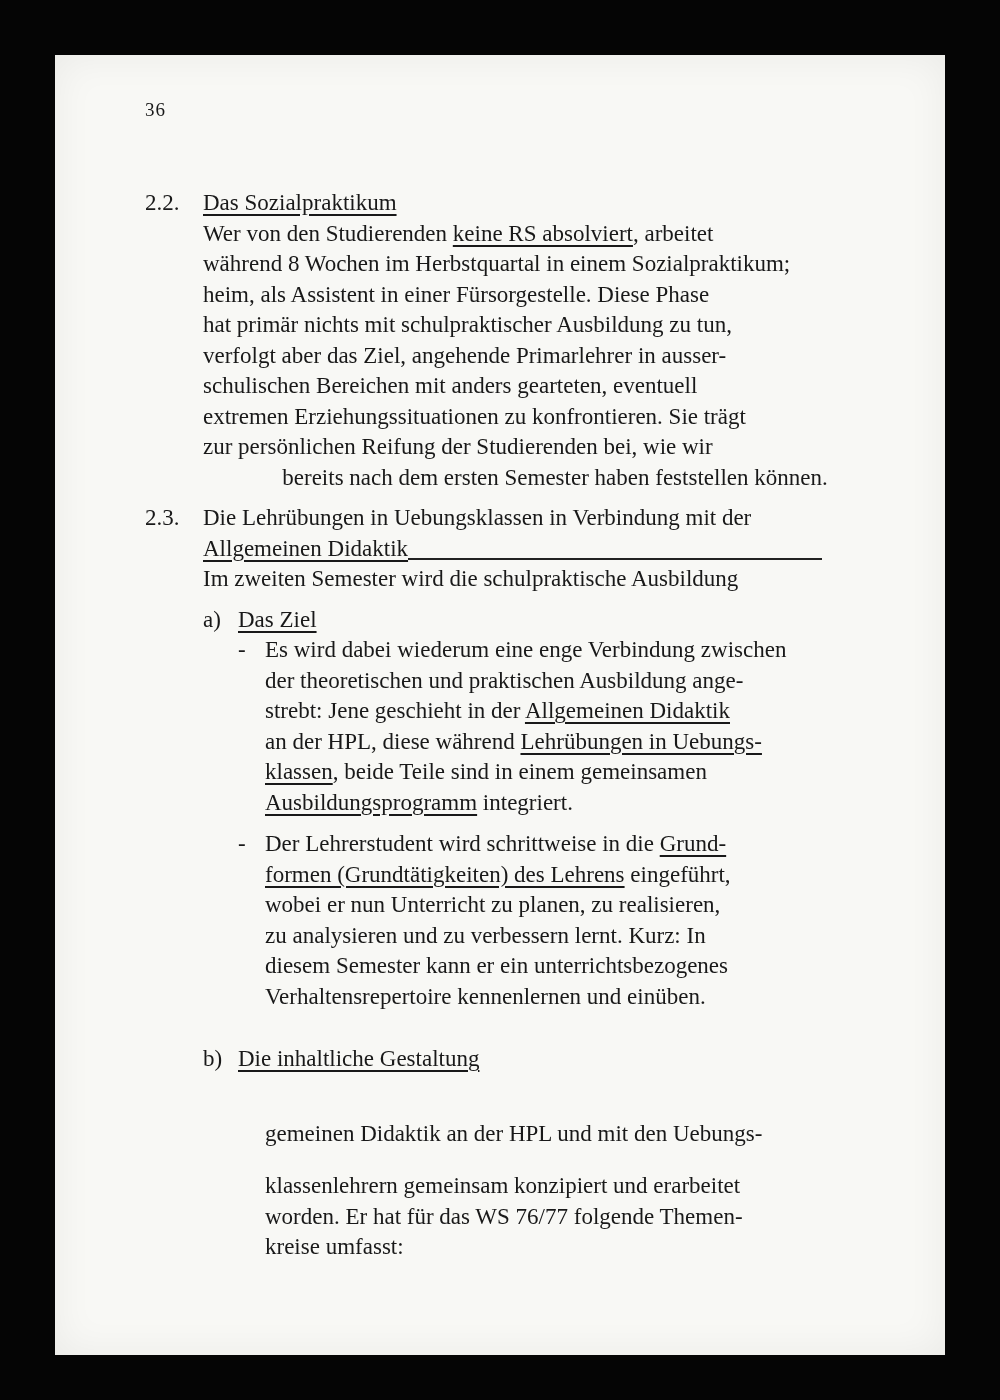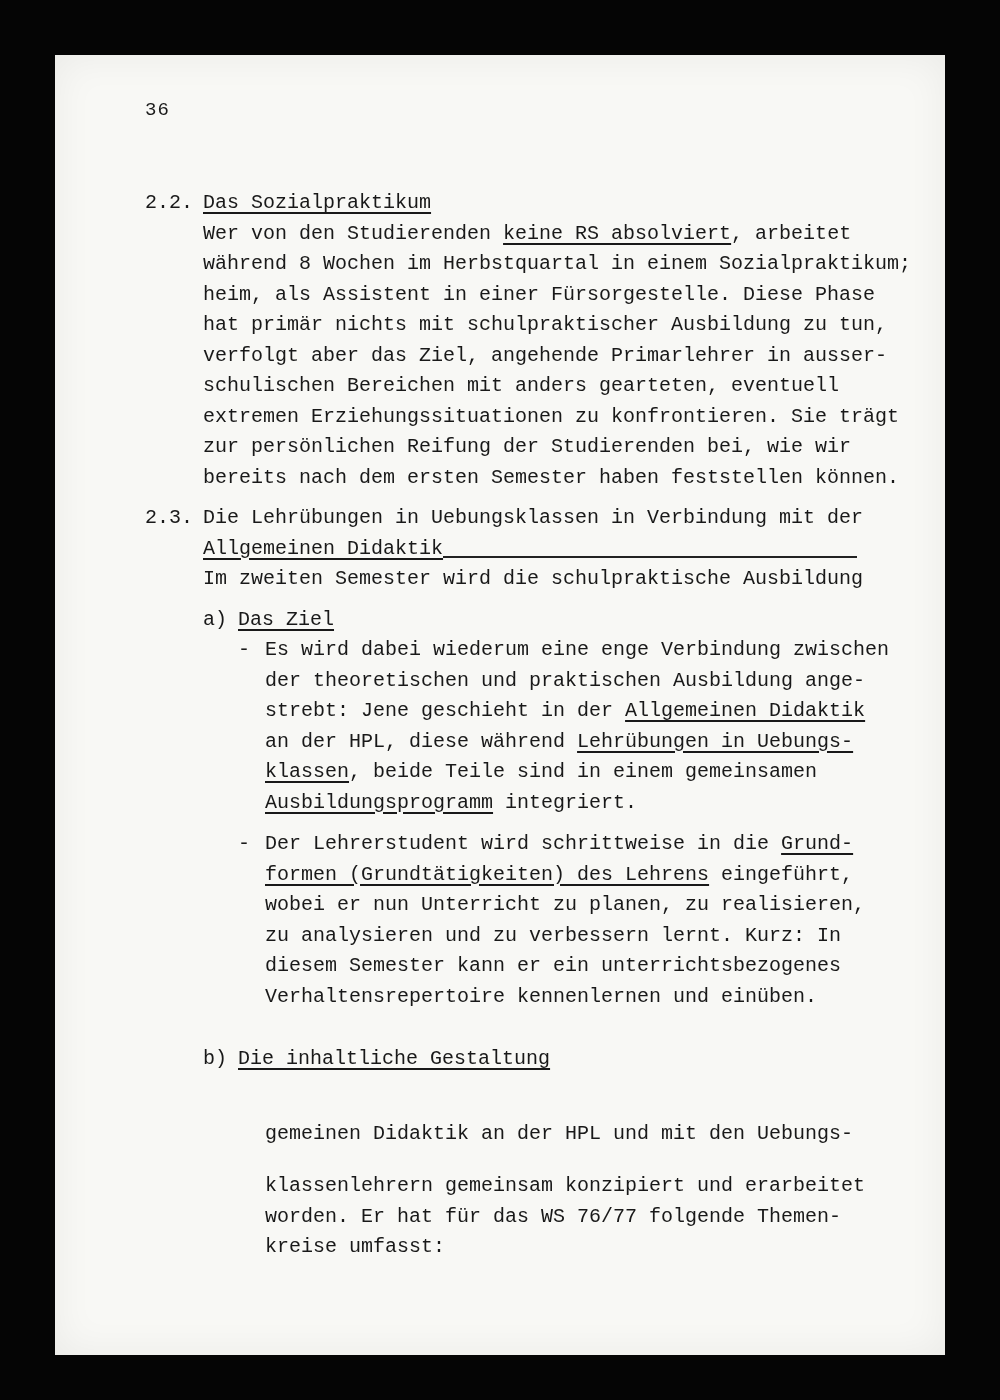--- a/index.html
+++ b/index.html
@@ -9,20 +9,21 @@
     width: 1000px;
     height: 1400px;
     overflow: hidden;
     font-family: "Liberation Mono", "DejaVu Sans Mono", monospace;
   }
   .scan-frame {
     position: relative;
     width: 1000px;
     height: 1092px;
     background: #050505;
+    font-family: Liberation Serif, serif;
   }
   .paper {
     position: absolute;
     left: 55px;
     top: 55px;
     width: 890px;
     height: 1300px;
     background: #f8f8f5;
     box-shadow: inset 0 0 40px rgba(0,0,0,0.06);
   }
@@ -38,21 +39,21 @@
     font-size: 19px;
     line-height: 30px;
     letter-spacing: 1px;
   }
   .lines {
     margin-top: 63px;
   }
   .line {
     height: 30.5px;
     line-height: 30.5px;
-    font-size: 20px;
+    font-size: 23px;
     white-space: pre;
   }
   .line .label {
     display: inline-block;
     vertical-align: baseline;
   }
   .line .segs {
     display: inline;
   }
   .line span.u {
@@ -78,21 +79,21 @@
       <div class="lines">
           <div class="line" style="padding-left: 0px;"><span class="label" style="width: 58px;">2.2.</span><span class="segs"><span class="u">Das Sozialpraktikum</span></span></div>
           <div class="line" style="padding-left: 58px;"><span class="segs"><span>Wer von den Studierenden </span><span class="u">keine RS absolviert</span><span>, arbeitet</span></span></div>
           <div class="line" style="padding-left: 58px;"><span class="segs"><span>während 8 Wochen im Herbstquartal in einem Sozialpraktikum;</span></span></div>
           <div class="line" style="padding-left: 58px;"><span class="segs"><span>heim, als Assistent in einer Fürsorgestelle. Diese Phase</span></span></div>
           <div class="line" style="padding-left: 58px;"><span class="segs"><span>hat primär nichts mit schulpraktischer Ausbildung zu tun,</span></span></div>
           <div class="line" style="padding-left: 58px;"><span class="segs"><span>verfolgt aber das Ziel, angehende Primarlehrer in ausser-</span></span></div>
           <div class="line" style="padding-left: 58px;"><span class="segs"><span>schulischen Bereichen mit anders gearteten, eventuell</span></span></div>
           <div class="line" style="padding-left: 58px;"><span class="segs"><span>extremen Erziehungssituationen zu konfrontieren. Sie trägt</span></span></div>
           <div class="line" style="padding-left: 58px;"><span class="segs"><span>zur persönlichen Reifung der Studierenden bei, wie wir</span></span></div>
-          <div class="line" style="padding-left: 58px;"><span class="segs"><span>bereits nach dem ersten Semester haben feststellen können.</span></span></div>
+          <div class="line" style="padding-left: 58px; text-align: center;"><span class="segs"><span>bereits nach dem ersten Semester haben feststellen können.</span></span></div>
           <div class="line" style="margin-top: 10px; padding-left: 0px;"><span class="label" style="width: 58px;">2.3.</span><span class="segs"><span>Die Lehrübungen in Uebungsklassen in Verbindung mit der</span></span></div>
           <div class="line" style="padding-left: 58px;"><span class="segs"><span class="u">Allgemeinen Didaktik</span><span class="rule" style="width: 414px;"></span></span></div>
           <div class="line" style="padding-left: 58px;"><span class="segs"><span>Im zweiten Semester wird die schulpraktische Ausbildung</span></span></div>
           <div class="line" style="margin-top: 10px; padding-left: 58px;"><span class="label" style="width: 35px;">a) </span><span class="segs"><span class="u">Das Ziel</span></span></div>
           <div class="line" style="padding-left: 93px;"><span class="label" style="width: 27px;">- </span><span class="segs"><span>Es wird dabei wiederum eine enge Verbindung zwischen</span></span></div>
           <div class="line" style="padding-left: 120px;"><span class="segs"><span>der theoretischen und praktischen Ausbildung ange-</span></span></div>
           <div class="line" style="padding-left: 120px;"><span class="segs"><span>strebt: Jene geschieht in der </span><span class="u">Allgemeinen Didaktik</span></span></div>
           <div class="line" style="padding-left: 120px;"><span class="segs"><span>an der HPL, diese während </span><span class="u">Lehrübungen in Uebungs-</span></span></div>
           <div class="line" style="padding-left: 120px;"><span class="segs"><span class="u">klassen</span><span>, beide Teile sind in einem gemeinsamen</span></span></div>
           <div class="line" style="padding-left: 120px;"><span class="segs"><span class="u">Ausbildungsprogramm</span><span> integriert.</span></span></div>

